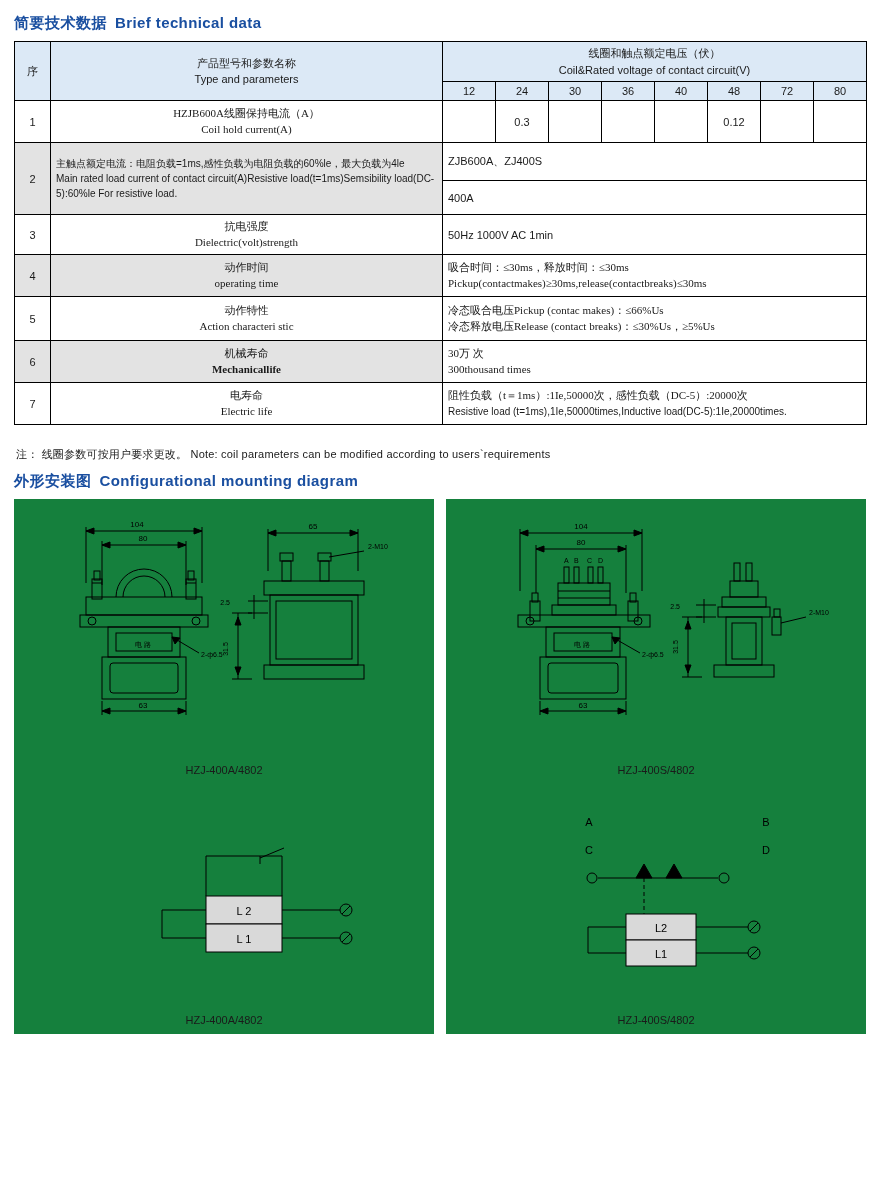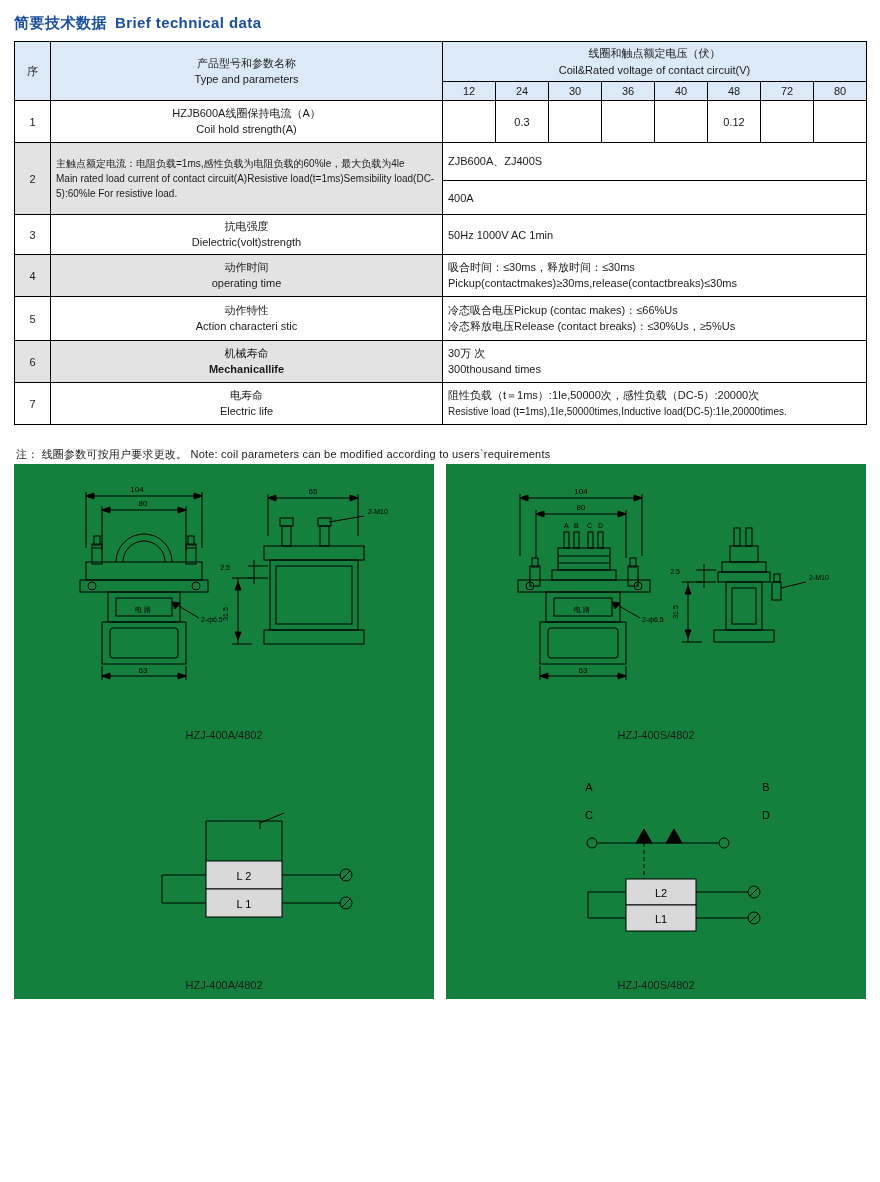--- a/index.html
+++ b/index.html
@@ -45,21 +45,21 @@
     padding: 3px 5px;
     vertical-align: middle;
   }
   .hdr { background: #dce9f6; text-align: center; }
   .hdr-vert { background: #dce9f6; text-align: center; }
   .cellwhite { background: #ffffff; }
   .cellgray { background: #e3e3e3; }
   .idx { text-align: center; font-size: 11px; }
   .ctr { text-align: center; }
   .lft { text-align: left; }
-  .nm { font-size: 11px; line-height: 1.45; }
+  .nm { font-size: 11px; line-height: 1.45; font-family: Liberation Serif, serif; }
   .sm { font-size: 10px; line-height: 1.5; }
   .vhdr { font-size: 11px; line-height: 1.5; }
 
   .note {
     font-size: 11px;
     margin: 22px 0 2px 2px;
     letter-spacing: .2px;
   }
 
   
@@ -126,21 +126,21 @@
         <td class="hdr">40</td>
         <td class="hdr">48</td>
         <td class="hdr">72</td>
         <td class="hdr">80</td>
       </tr>
 
       <tr style="height:42px">
         <td class="idx cellwhite">1</td>
         <td class="ctr cellwhite">
           <div class="nm">HZJB600A线圈保持电流（A）</div>
-          <div class="nm">Coil hold strength(A)</div>
+          <div class="nm">Coil hold current(A)</div>
         </td>
         <td class="ctr cellwhite"></td>
         <td class="ctr cellwhite">0.3</td>
         <td class="ctr cellwhite"></td>
         <td class="ctr cellwhite"></td>
         <td class="ctr cellwhite"></td>
         <td class="ctr cellwhite">0.12</td>
         <td class="ctr cellwhite"></td>
         <td class="ctr cellwhite"></td>
       </tr>
@@ -211,20 +211,24 @@
         <td class="lft cellwhite" colspan="8">
           <div class="nm">阻性负载（t＝1ms）:1Ie,50000次，感性负载（DC-5）:20000次</div>
           <div class="sm">Resistive load (t=1ms),1Ie,50000times,Inductive load(DC-5):1Ie,20000times.</div>
         </td>
       </tr>
     </tbody>
   </table>
 
   <div class="note">注： 线圈参数可按用户要求更改。 Note: coil parameters can be modified according to users`requirements</div>
 
+  <div class="sec-head mt14">
+    <span class="cn">外形安装图</span>
+    <span class="en">Configurational mounting diagram</span>
+  </div>
 
   <div class="panels">
 
     <div class="panel">
       <div class="svg-wrap">
         <svg width="400" height="250" viewBox="0 0 400 250">
           <g stroke="#000" fill="none" stroke-width="1">
 
             <line x1="62" y1="22" x2="62" y2="78"></line>
             <line x1="178" y1="22" x2="178" y2="78"></line>

